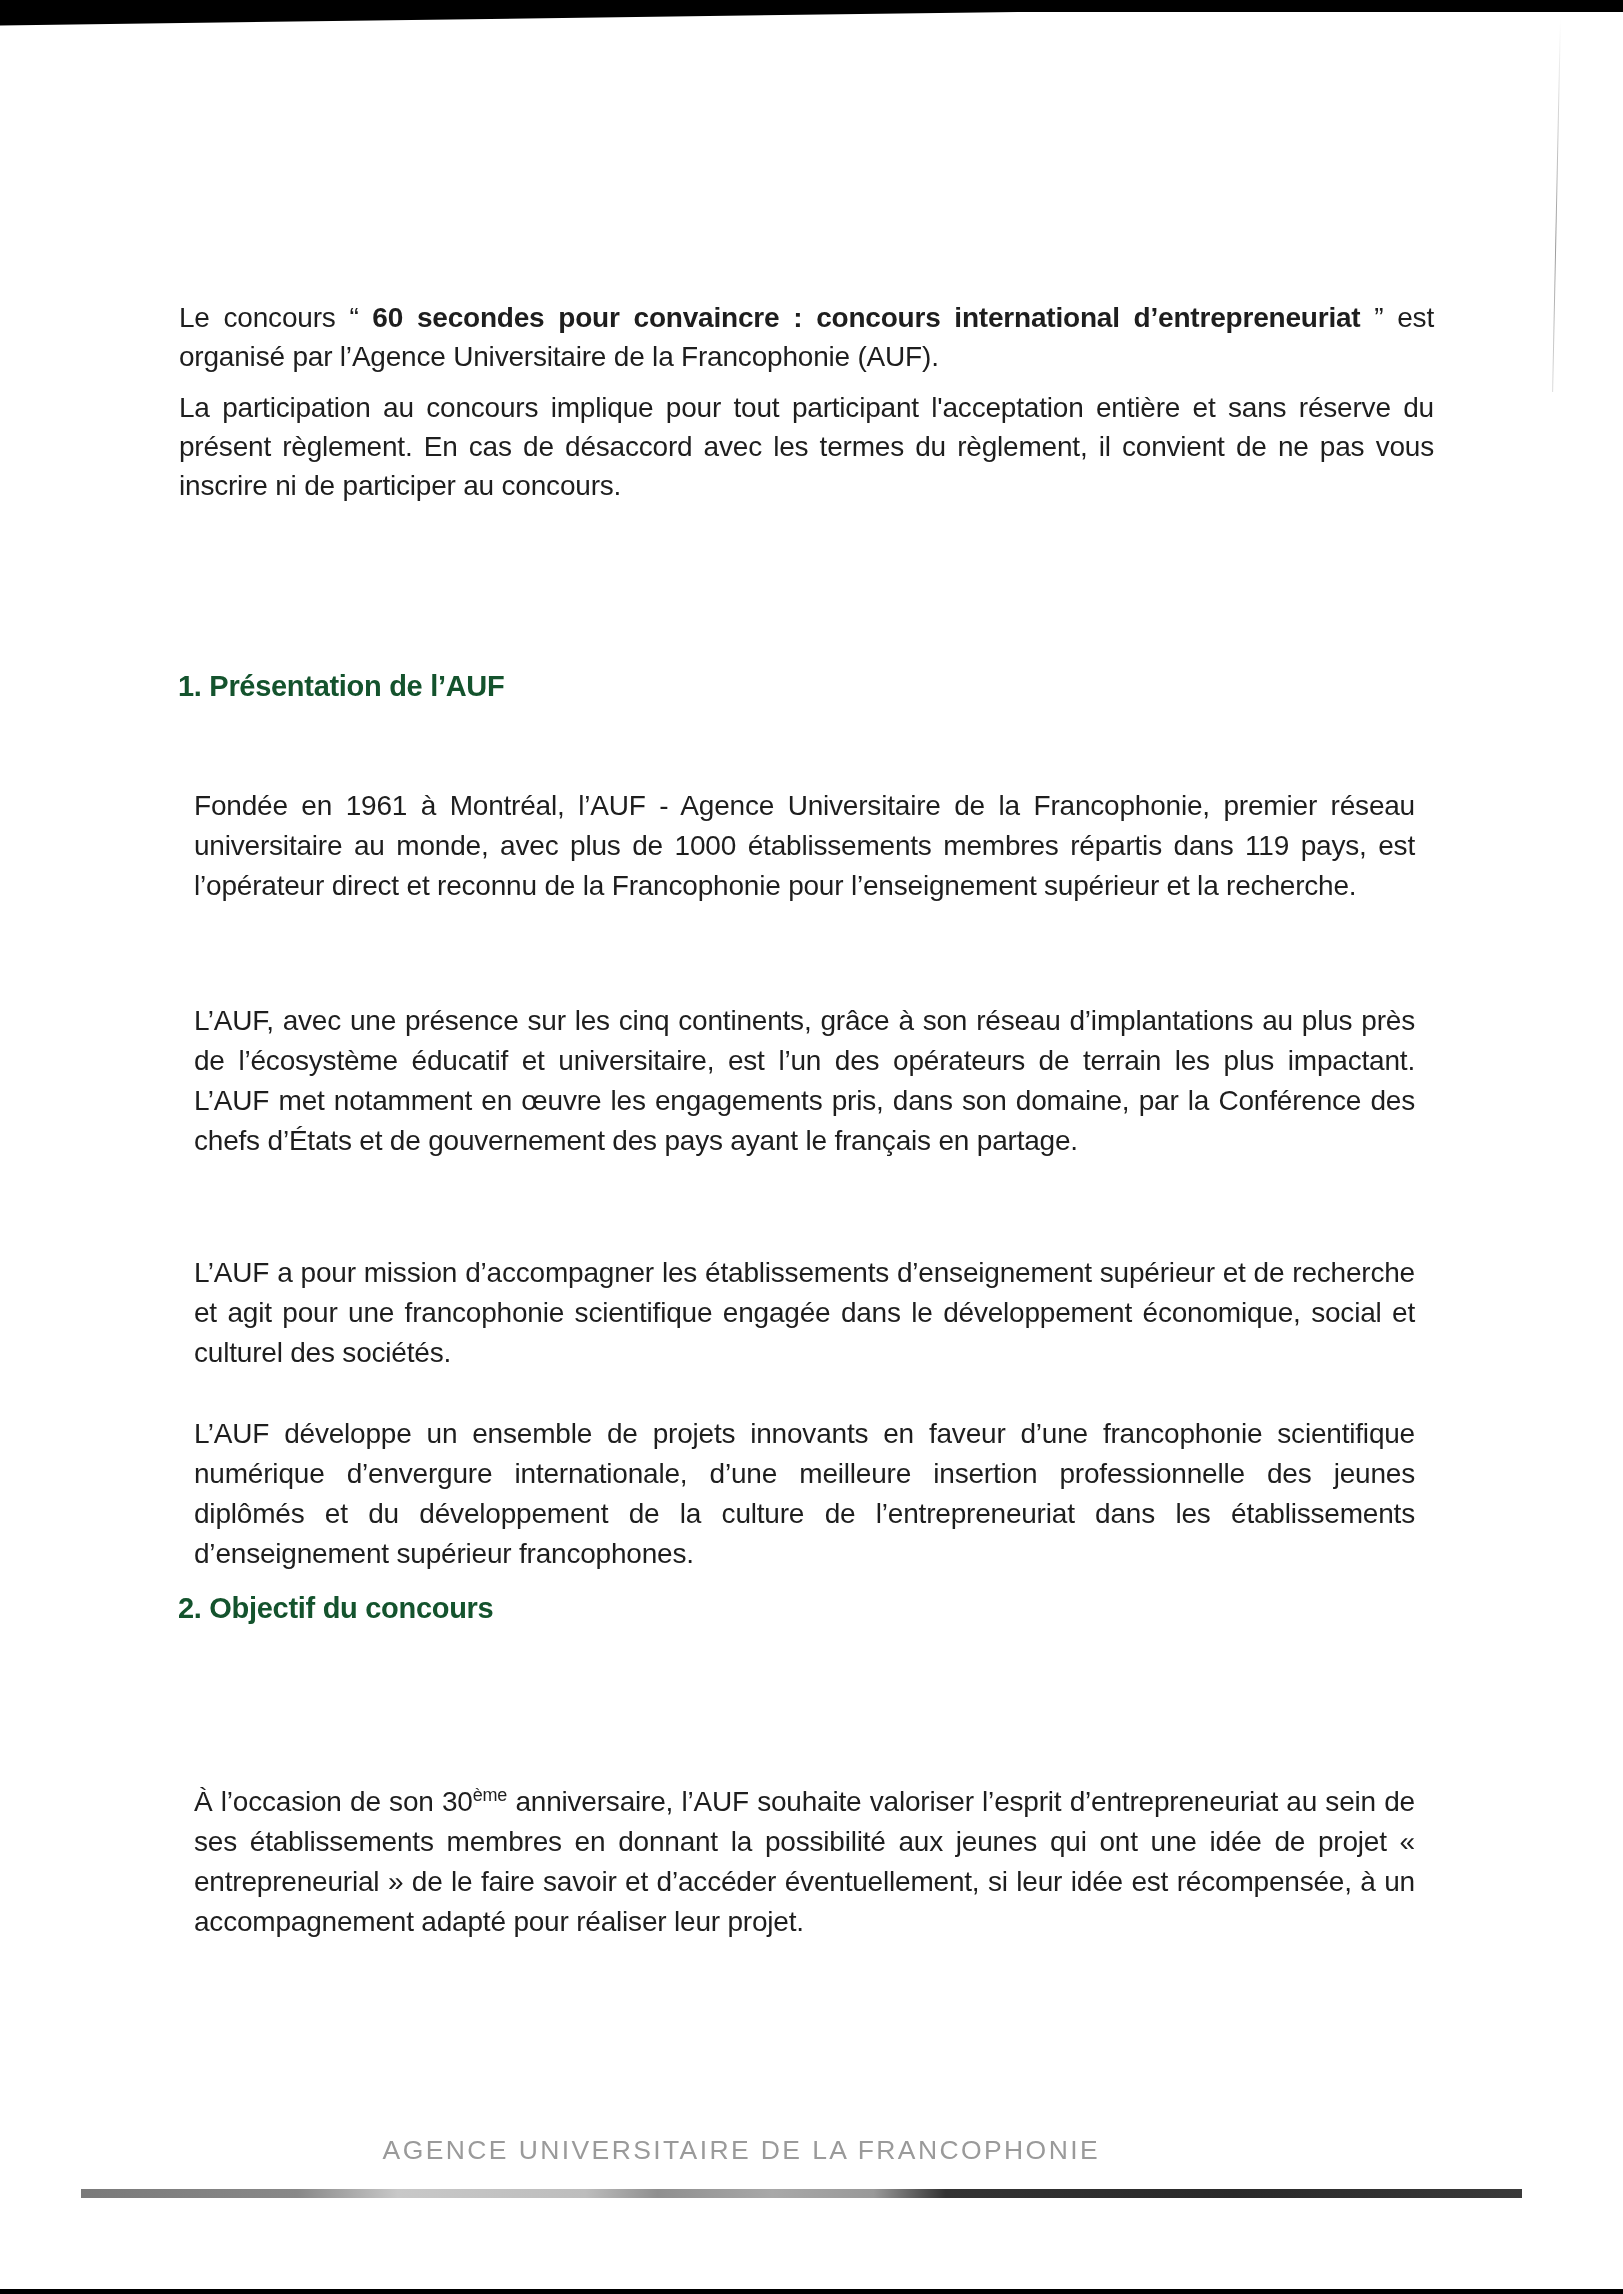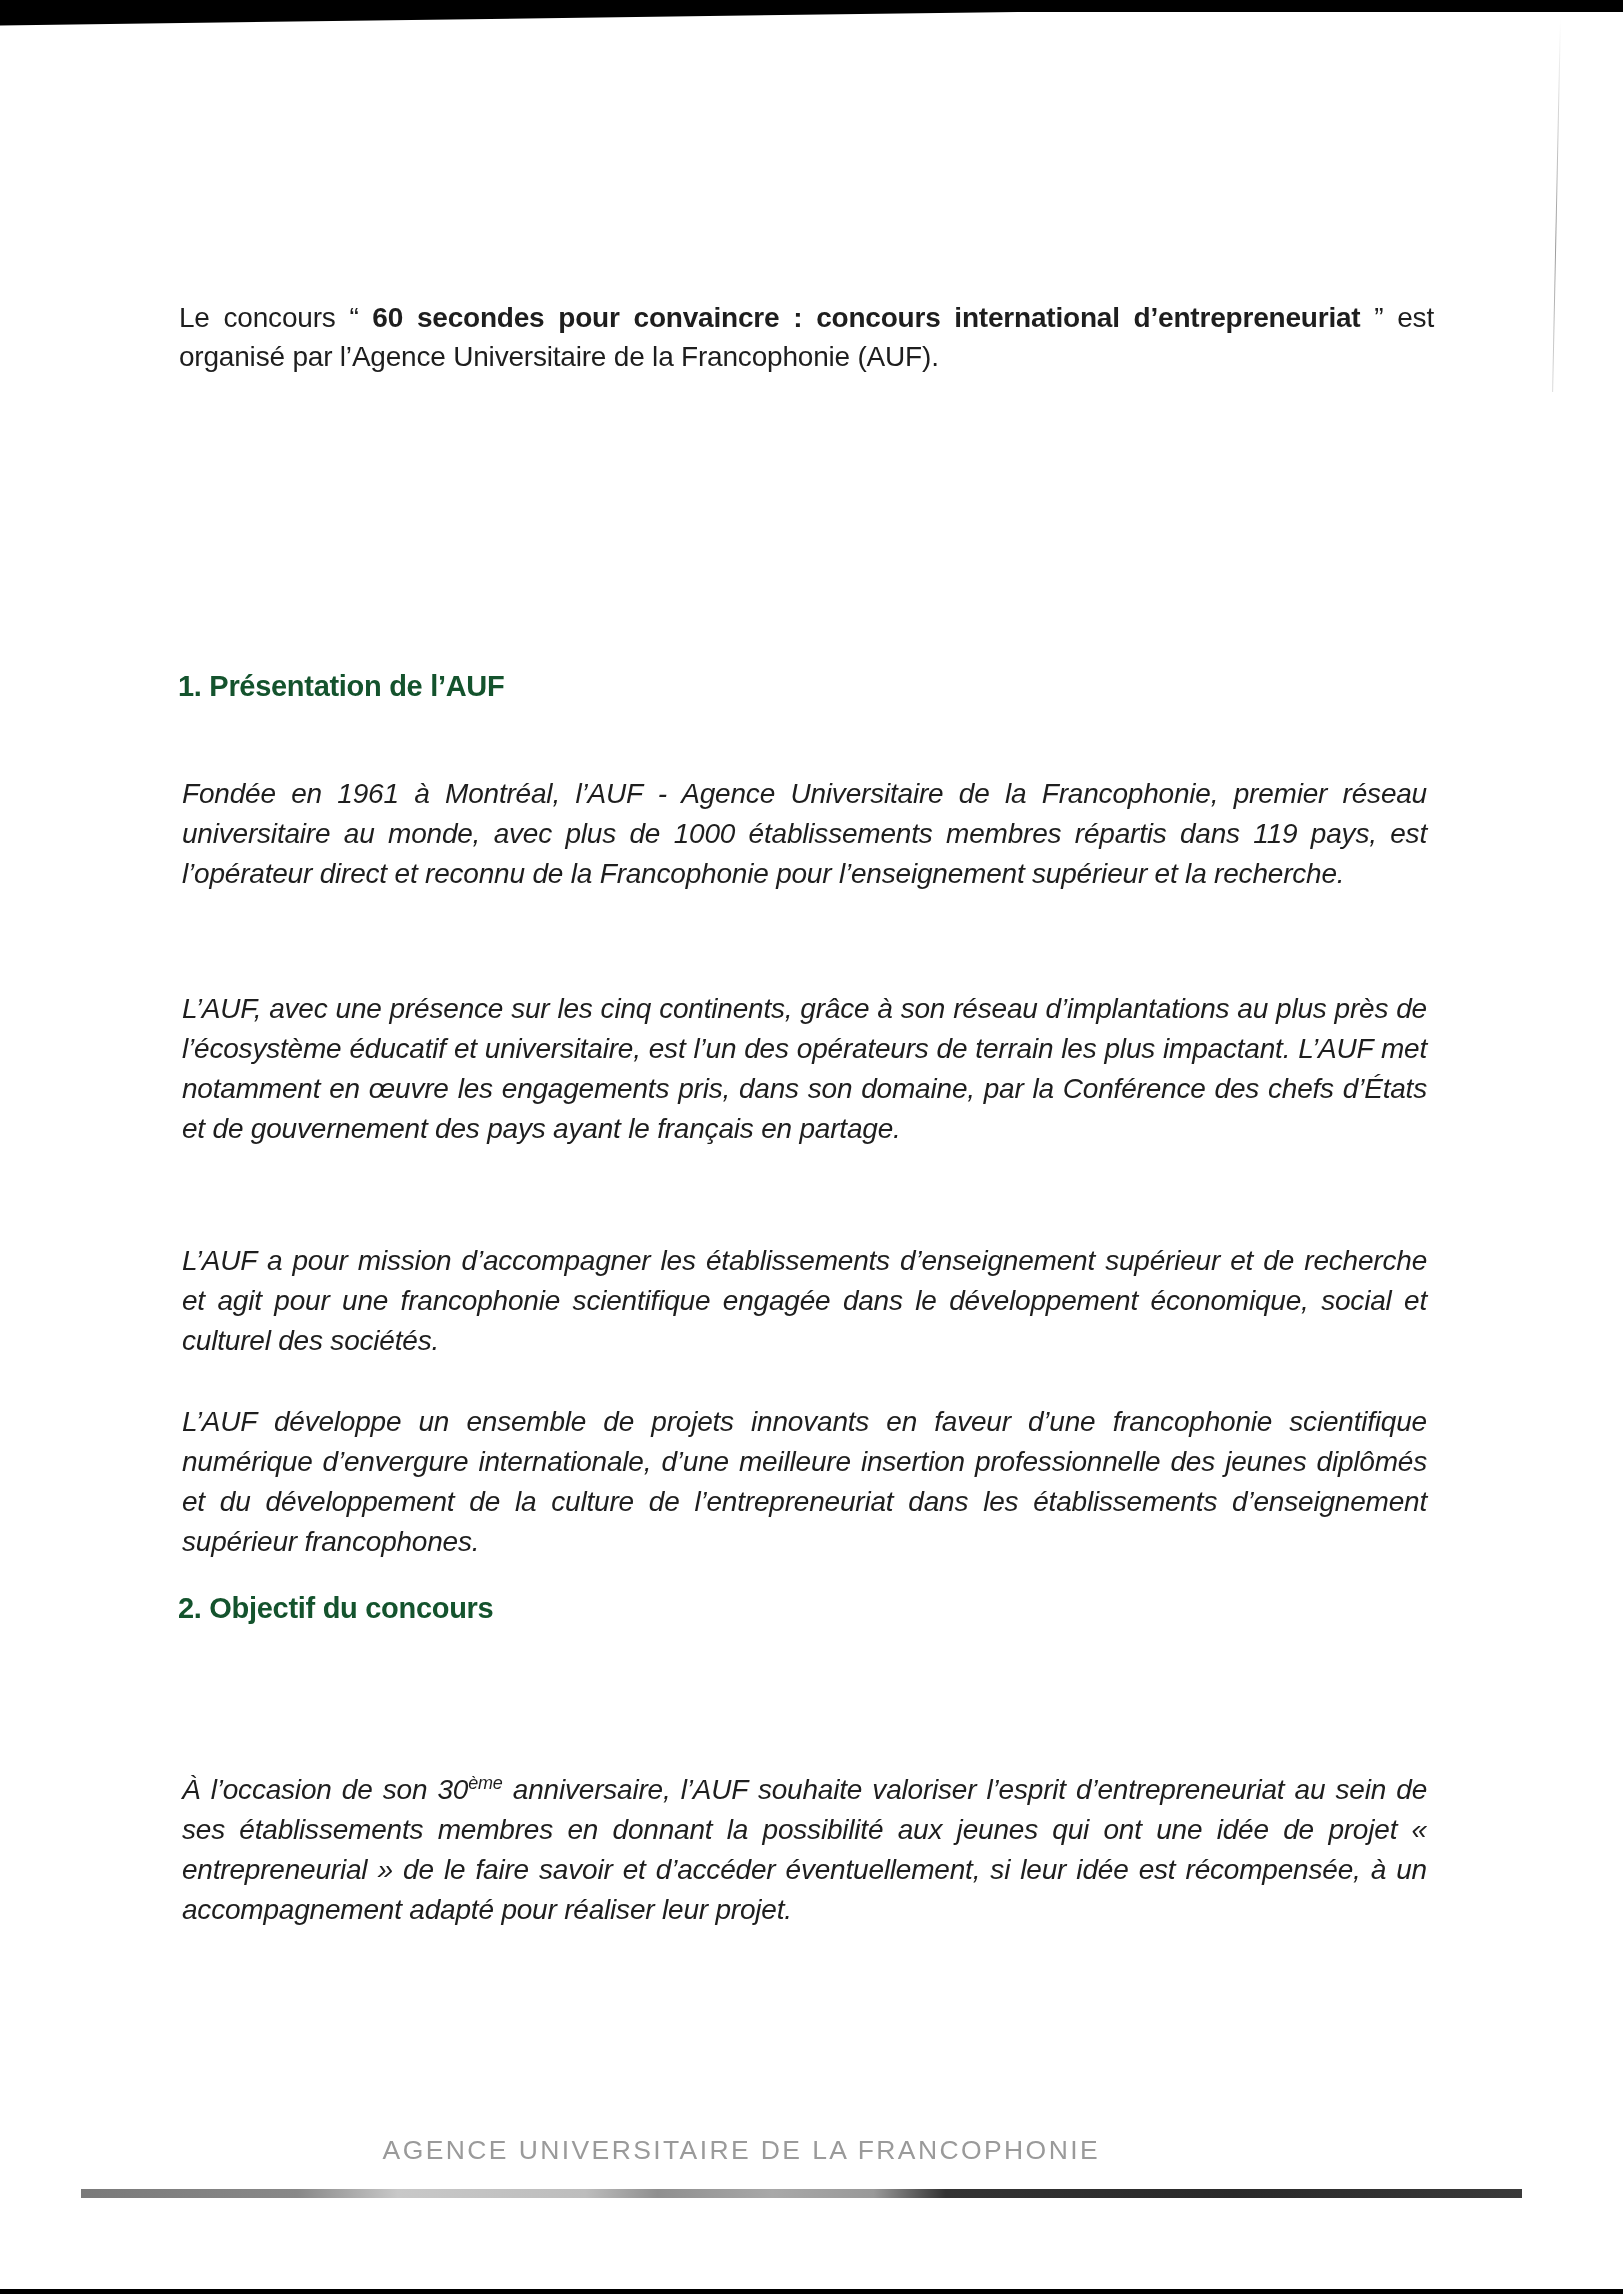--- a/index.html
+++ b/index.html
@@ -41,26 +41,25 @@
   .intro .bold { font-weight: bold; }
   h2 {
     margin: 0;
     font-size: 29px;
     font-weight: bold;
     color: #14532d;
     letter-spacing: -0.3px;
   }
   .section { position: absolute; left: 178px; width: 1253px; }
   .section p {
-    margin: 4px;
+    margin: 16px;
     font-size: 28px;
     line-height: 40px;
     text-align: justify;
     letter-spacing: -0.2px;
-    font-style: italic;
   }
   .sec1-title { top: 670px; }
   .p1 { top: 770px; }
   .p2 { top: 985px; }
   .p3 { top: 1237px; }
   .p4 { top: 1398px; }
   .sec2-title { top: 1592px; }
   .p5 { top: 1766px; }
   sup { font-size: 18px; line-height: 0; }
   .footer-text {
@@ -79,20 +78,21 @@
 </style>
 </head>
 <body>
 
 <div class="scan-top-edge"></div>
 <div class="scan-top"></div>
 <div class="scan-right-line"></div>
 
 <div class="page intro">
   <p><span>Le concours “ </span><span class="bold">60 secondes pour convaincre : concours international d’entrepreneuriat</span><span> ” est organisé par l’Agence Universitaire de la Francophonie (AUF).</span></p>
+  <p>La participation au concours implique pour tout participant l'acceptation entière et sans réserve du présent règlement. En cas de désaccord avec les termes du règlement, il convient de ne pas vous inscrire ni de participer au concours.</p>
 </div>
 
 <div class="section sec1-title">
   <h2>1. Présentation de l’AUF</h2>
 </div>
 <div class="section p1">
   <p>Fondée en 1961 à Montréal, l’AUF - Agence Universitaire de la Francophonie, premier réseau universitaire au monde, avec plus de 1000 établissements membres répartis dans 119 pays, est l’opérateur direct et reconnu de la Francophonie pour l’enseignement supérieur et la recherche.</p>
 </div>
 <div class="section p2">
   <p>L’AUF, avec une présence sur les cinq continents, grâce à son réseau d’implantations au plus près de l’écosystème éducatif et universitaire, est l’un des opérateurs de terrain les plus impactant. L’AUF met notamment en œuvre les engagements pris, dans son domaine, par la Conférence des chefs d’États et de gouvernement des pays ayant le français en partage.</p>

